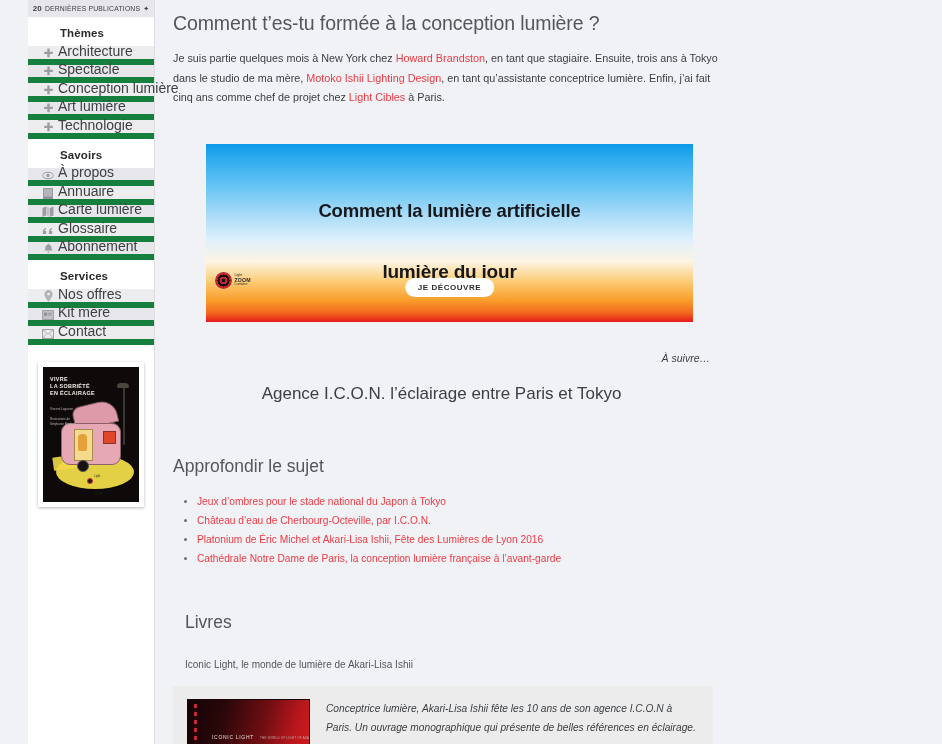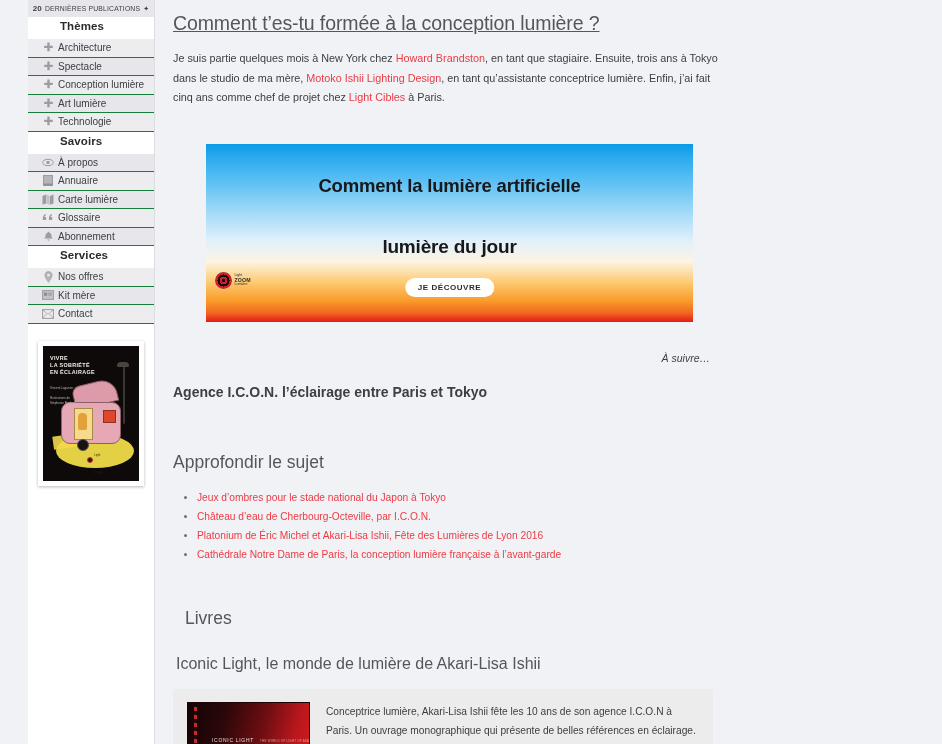--- a/index.html
+++ b/index.html
@@ -44,32 +44,32 @@
     letter-spacing: .1px;
   }
   .latest-bar .num { font-weight: bold; font-size: 8px; }
   .latest-bar .lbl { font-size: 6.8px; letter-spacing: .2px; }
   .latest-bar .arrow { font-size: 7px; }
 
   .sb-heading {
     font-size: 11.5px;
     font-weight: bold;
     color: #2b2b2e;
-    padding: 3px 0 7px 32px;
+    padding: 10px 0 7px 32px;
     background: #ffffff;
     letter-spacing: .1px;
   }
   .sb-item {
     display: flex;
-    align-items: center;
+    align-items: flex-end;
     height: 18.5px;
     padding-left: 10px;
-    font-size: 10px;
+    font-size: 14px;
     color: #3c4043;
-    border-bottom: 1px solid #15803d;
+    border-bottom: 6px solid #15803d;
     box-sizing: border-box;
   }
   .sb-item.alt { background: #e7e7eb; }
   .sb-item.plain { background: #ededf0; }
   .sb-ico {
     width: 20px;
     flex: 0 0 20px;
     display: flex;
     align-items: center;
     justify-content: center;
@@ -220,21 +220,20 @@
   .content {
     width: 545px;
     max-width: 545px;
   }
   h1.article-title {
     font-size: 19.5px;
     font-weight: normal;
     color: #53565b;
     margin: 0 0 14px 0;
     letter-spacing: -.1px;
-    text-decoration: underline;
   }
   p.body {
     font-size: 10.8px;
     line-height: 19.5px;
     color: #3c4043;
     margin: 0;
     text-align: left;
   }
   a.rl { color: #ec3b43; text-decoration: none; }
 
@@ -256,20 +255,21 @@
        #f2661e 95%,
        #e4191c 100%);
   }
   .banner-l1, .banner-l2, .banner-l3 {
     position: absolute;
     width: 100%;
     text-align: center;
     color: #16181c;
     font-weight: bold;
     letter-spacing: -.2px;
+    margin-top: 25px;
   }
   .banner-l1 { top: 31px; font-size: 18.5px; }
   .banner-l2 { top: 64px; font-size: 14.5px; }
   .banner-l3 { top: 92px; font-size: 19px; }
   .banner-btn {
     position: absolute;
     left: 50%;
     transform: translateX(-50%);
     top: 134px;
     background: #ffffff;
@@ -305,32 +305,31 @@
     text-align: right;
     font-style: italic;
     font-size: 10.5px;
     color: #3c4043;
     margin-top: 30px;
     padding-right: 8px;
     box-sizing: border-box;
   }
   .agence {
     width: 545px;
-    text-align: left;
-    font-size: 14px;
+    text-align: center;
+    font-size: 17px;
     color: #3c4043;
     margin-top: 20px;
     padding-right: 8px;
     box-sizing: border-box;
-    font-weight: bold;
   }
 
   h2.sec { font-size: 17.5px; font-weight: normal; color: #53565b; margin: 52px 0 0 0; }
   h2.sec.livres { margin-top: 44px; margin-left: 12px; }
-  h3.sub { font-size: 16px; font-weight: normal; color: #53565b; margin: 26px 0 0 3px; }
+  h3.sub { font-size: 10px; font-weight: normal; color: #53565b; margin: 26px 0 0 12px; }
 
   ul.links { margin: 15px 0 0 0; padding-left: 24px; }
   ul.links li {
     font-size: 10.2px;
     line-height: 19px;
     color: #ec3b43;
     margin: 0;
   }
   ul.links li::marker { color: #6d6f74; }
   ul.links li a { color: #ec3b43; text-decoration: none; }
@@ -384,20 +383,21 @@
     left: 18px; top: 45px;
     width: 96px; height: .6px;
     background: rgba(255,255,255,.28);
   }
   .book-text { flex: 1; min-width: 0; }
   .book-desc {
     font-size: 10.2px;
     line-height: 19px;
     color: #3c4043;
     margin: 0;
+    font-style: italic;
   }
   .book-more {
     margin-top: 14px;
     font-size: 10.2px;
     color: #ec3b43;
   }
   .book-more .ar { color: #6d6f74; margin-right: 2px; }
   .book-more a { color: #ec3b43; text-decoration: none; }
 </style>
 </head>

